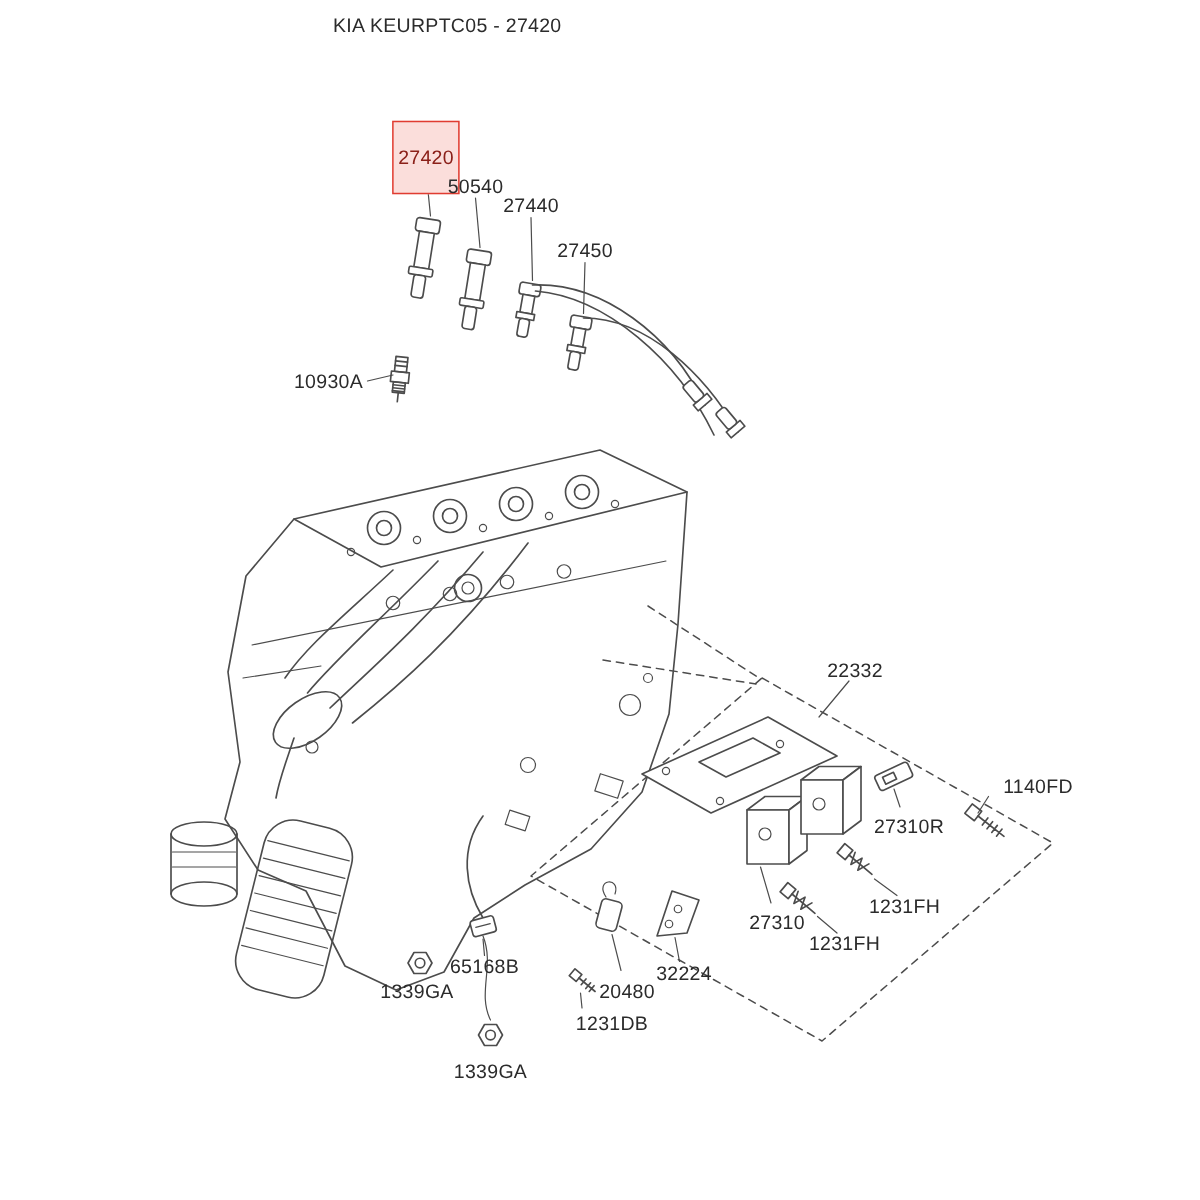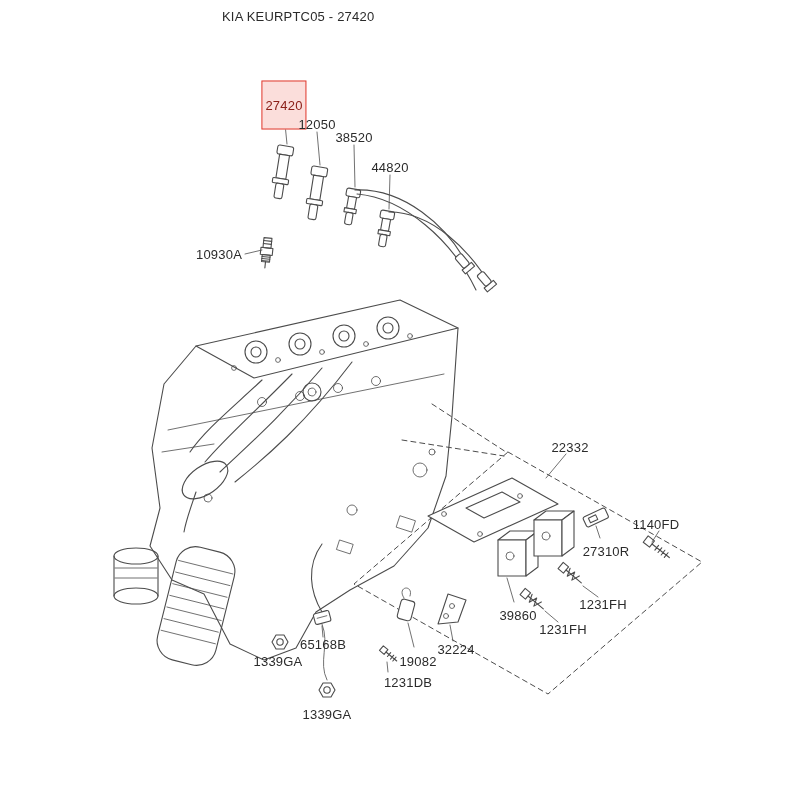--- a/index.html
+++ b/index.html
@@ -242,30 +242,30 @@
       <path d="M 598 597 L 583 586"></path>
       <path d="M 558 622 L 545 611"></path>
       <path d="M 323 637 L 322 626"></path>
       <path d="M 414 647 L 408 623"></path>
       <path d="M 453 641 L 450 625"></path>
       <path d="M 388 672 L 387 662"></path>
     </g>
   </svg>
 
   <div class="part-label highlight" style="left:284px;top:105px">27420</div>
-  <div class="part-label" style="left:317px;top:124px">12050</div>
-  <div class="part-label" style="left:354px;top:137px">38520</div>
-  <div class="part-label" style="left:390px;top:167px">44820</div>
+  <div class="part-label" style="left:317px;top:124px">50540</div>
+  <div class="part-label" style="left:354px;top:137px">27440</div>
+  <div class="part-label" style="left:390px;top:167px">27450</div>
   <div class="part-label" style="left:219px;top:254px">10930A</div>
   <div class="part-label" style="left:570px;top:447px">22332</div>
-  <div class="part-label" style="left:656px;top:524px">1140FD</div>
+  <div class="part-label" style="left:692px;top:524px">1140FD</div>
   <div class="part-label" style="left:606px;top:551px">27310R</div>
-  <div class="part-label" style="left:518px;top:615px">39860</div>
+  <div class="part-label" style="left:518px;top:615px">27310</div>
   <div class="part-label" style="left:603px;top:604px">1231FH</div>
   <div class="part-label" style="left:563px;top:629px">1231FH</div>
   <div class="part-label" style="left:323px;top:644px">65168B</div>
   <div class="part-label" style="left:278px;top:661px">1339GA</div>
-  <div class="part-label" style="left:418px;top:661px">19082</div>
+  <div class="part-label" style="left:418px;top:661px">20480</div>
   <div class="part-label" style="left:456px;top:649px">32224</div>
   <div class="part-label" style="left:408px;top:682px">1231DB</div>
   <div class="part-label" style="left:327px;top:714px">1339GA</div>
 
 </div>
 
 </body></html>

